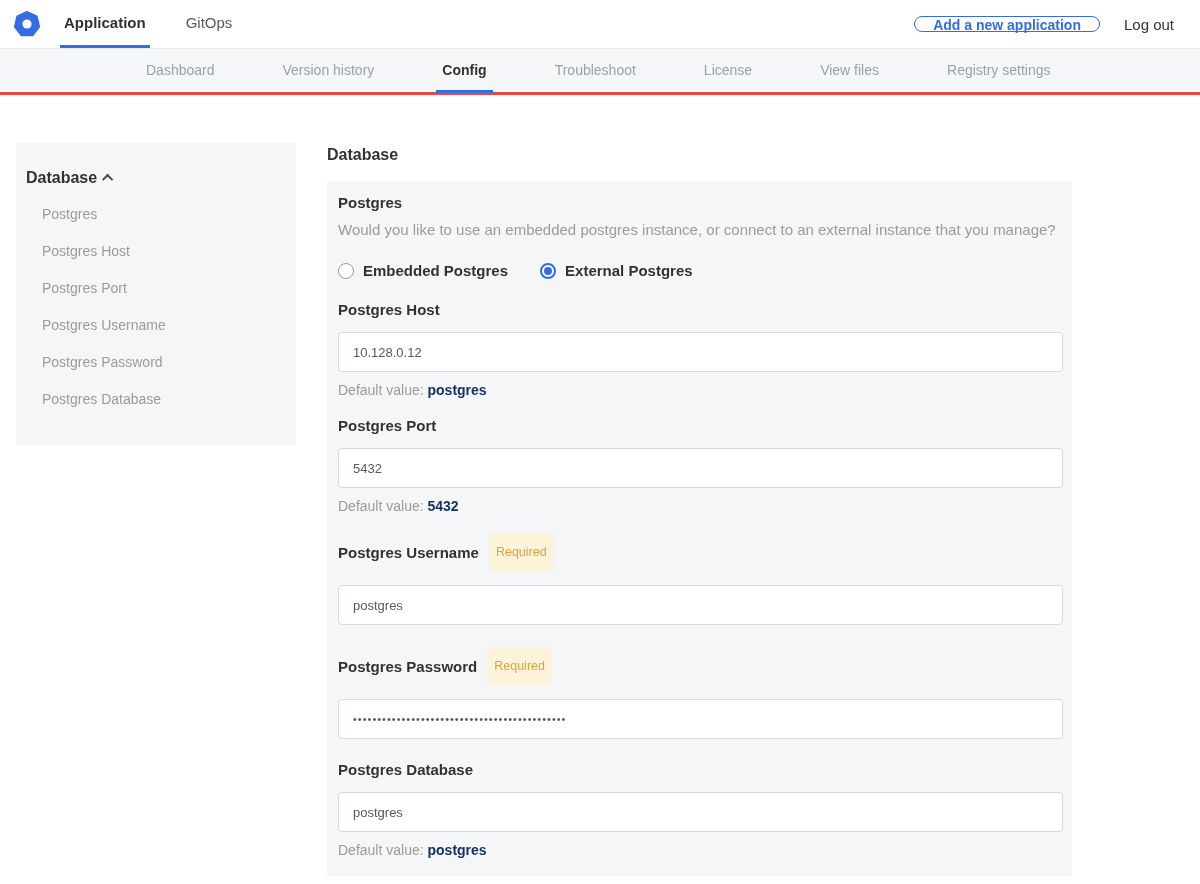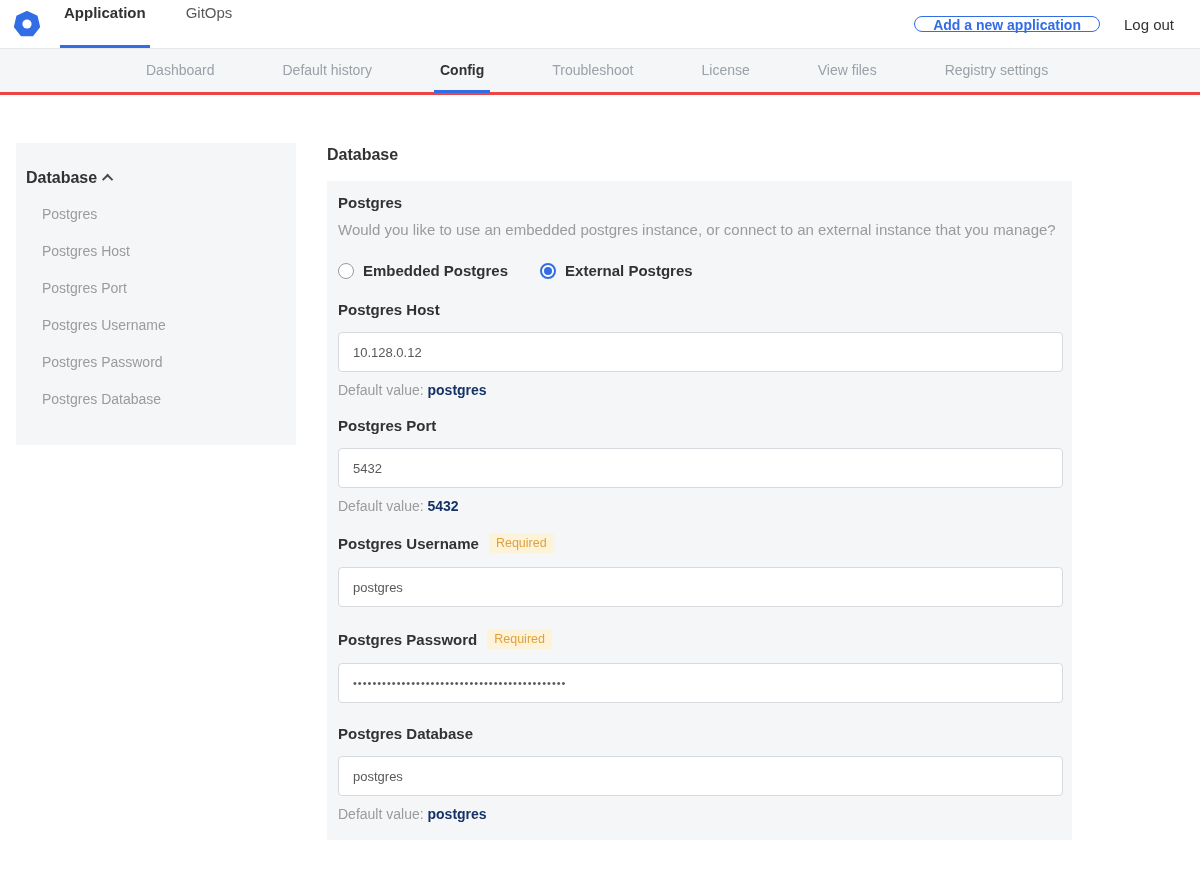--- a/index.html
+++ b/index.html
@@ -14,21 +14,21 @@
   
   .topnav {
     height: 48px;
     display: flex; align-items: stretch;
     background: #fff;
     padding-left: 12px;
   }
   .logo-wrap { display: flex; align-items: center; padding: 0 20px 0 2px; }
   .top-tabs { display: flex; align-items: stretch; }
   .top-tab {
-    display: flex; 
+    display: flex; align-items: center;
     padding: 4px 4px; margin-right: 32px;
     font-size: 15px; color: #58595b;
     border-bottom: 3px solid transparent;
     cursor: pointer;
   }
   .top-tab.active { color: #323232; font-weight: bold; border-bottom-color: #326de6; }
   .topnav-right { margin-left: auto; display: flex; align-items: center; padding-right: 26px; }
   .add-app-btn {
     border: 1px solid #326de6; background: #fff; color: #326de6;
     font-weight: bold; font-size: 14px;
@@ -105,21 +105,21 @@
   .radio-option.selected .radio-circle::after {
     content: ""; width: 8px; height: 8px; border-radius: 50%; background: #326de6;
   }
   .radio-label { font-size: 15px; font-weight: bold; color: #323232; }
 
   .field-label-row { display: flex; align-items: center; gap: 10px; margin-bottom: 14px; }
   .field-label { font-size: 15px; font-weight: bold; color: #323232; }
   .required-badge {
     font-size: 12.5px; color: #dfa03f;
     background: #fdf3d9; border-radius: 3px;
-    padding: 3px 7px;
+    padding: 12px 7px;
   }
   .text-input {
     width: 725px; height: 40px;
     border: 1px solid #d6d9dd; border-radius: 4px;
     background: #fff;
     font-family: "Liberation Sans", sans-serif;
     font-size: 13px; color: #58595b;
     padding: 0 14px;
     outline: none;
     display: block;
@@ -162,21 +162,21 @@
     <button class="add-app-btn">Add a new application</button>
     <span class="logout">Log out</span>
   </div>
 </header>
 
 <nav class="subnav">
   <div class="sub-tab">
       <span>Dashboard</span>
     </div>
   <div class="sub-tab">
-      <span>Default history</span>
+      <span>Version history</span>
     </div>
   <div class="sub-tab active">
       <span>Config</span>
     </div>
   <div class="sub-tab">
       <span>Troubleshoot</span>
     </div>
   <div class="sub-tab">
       <span>License</span>
     </div>

